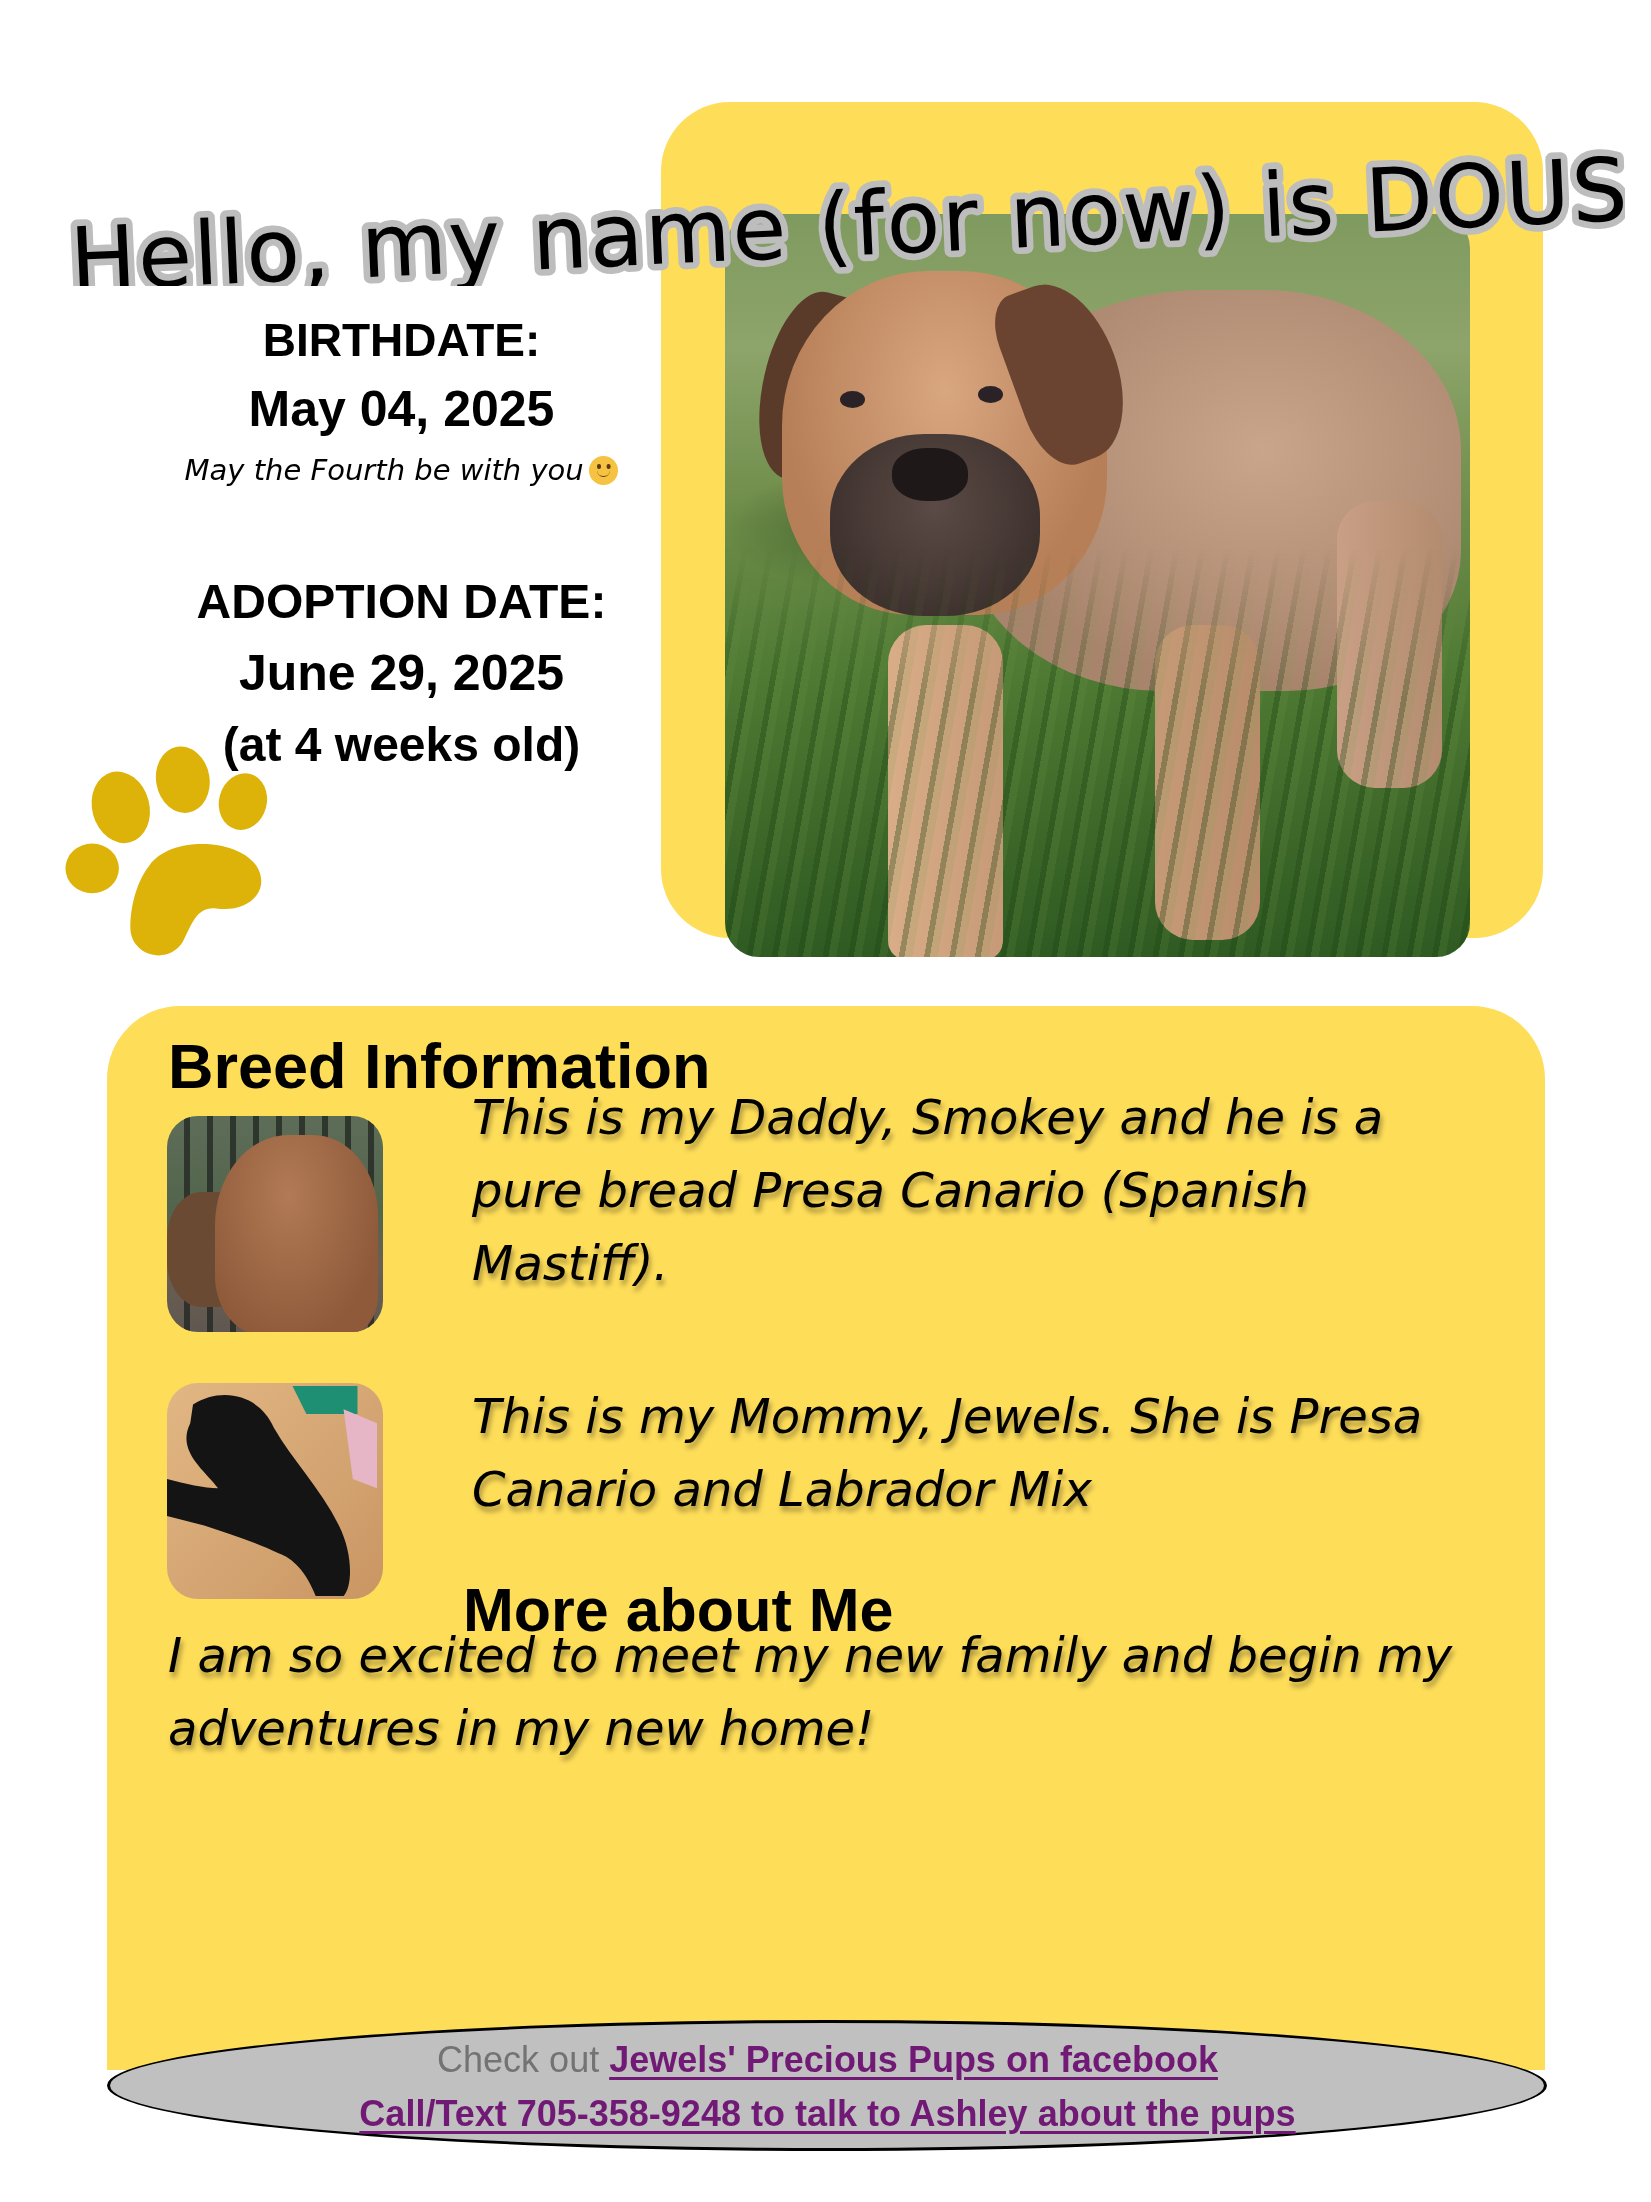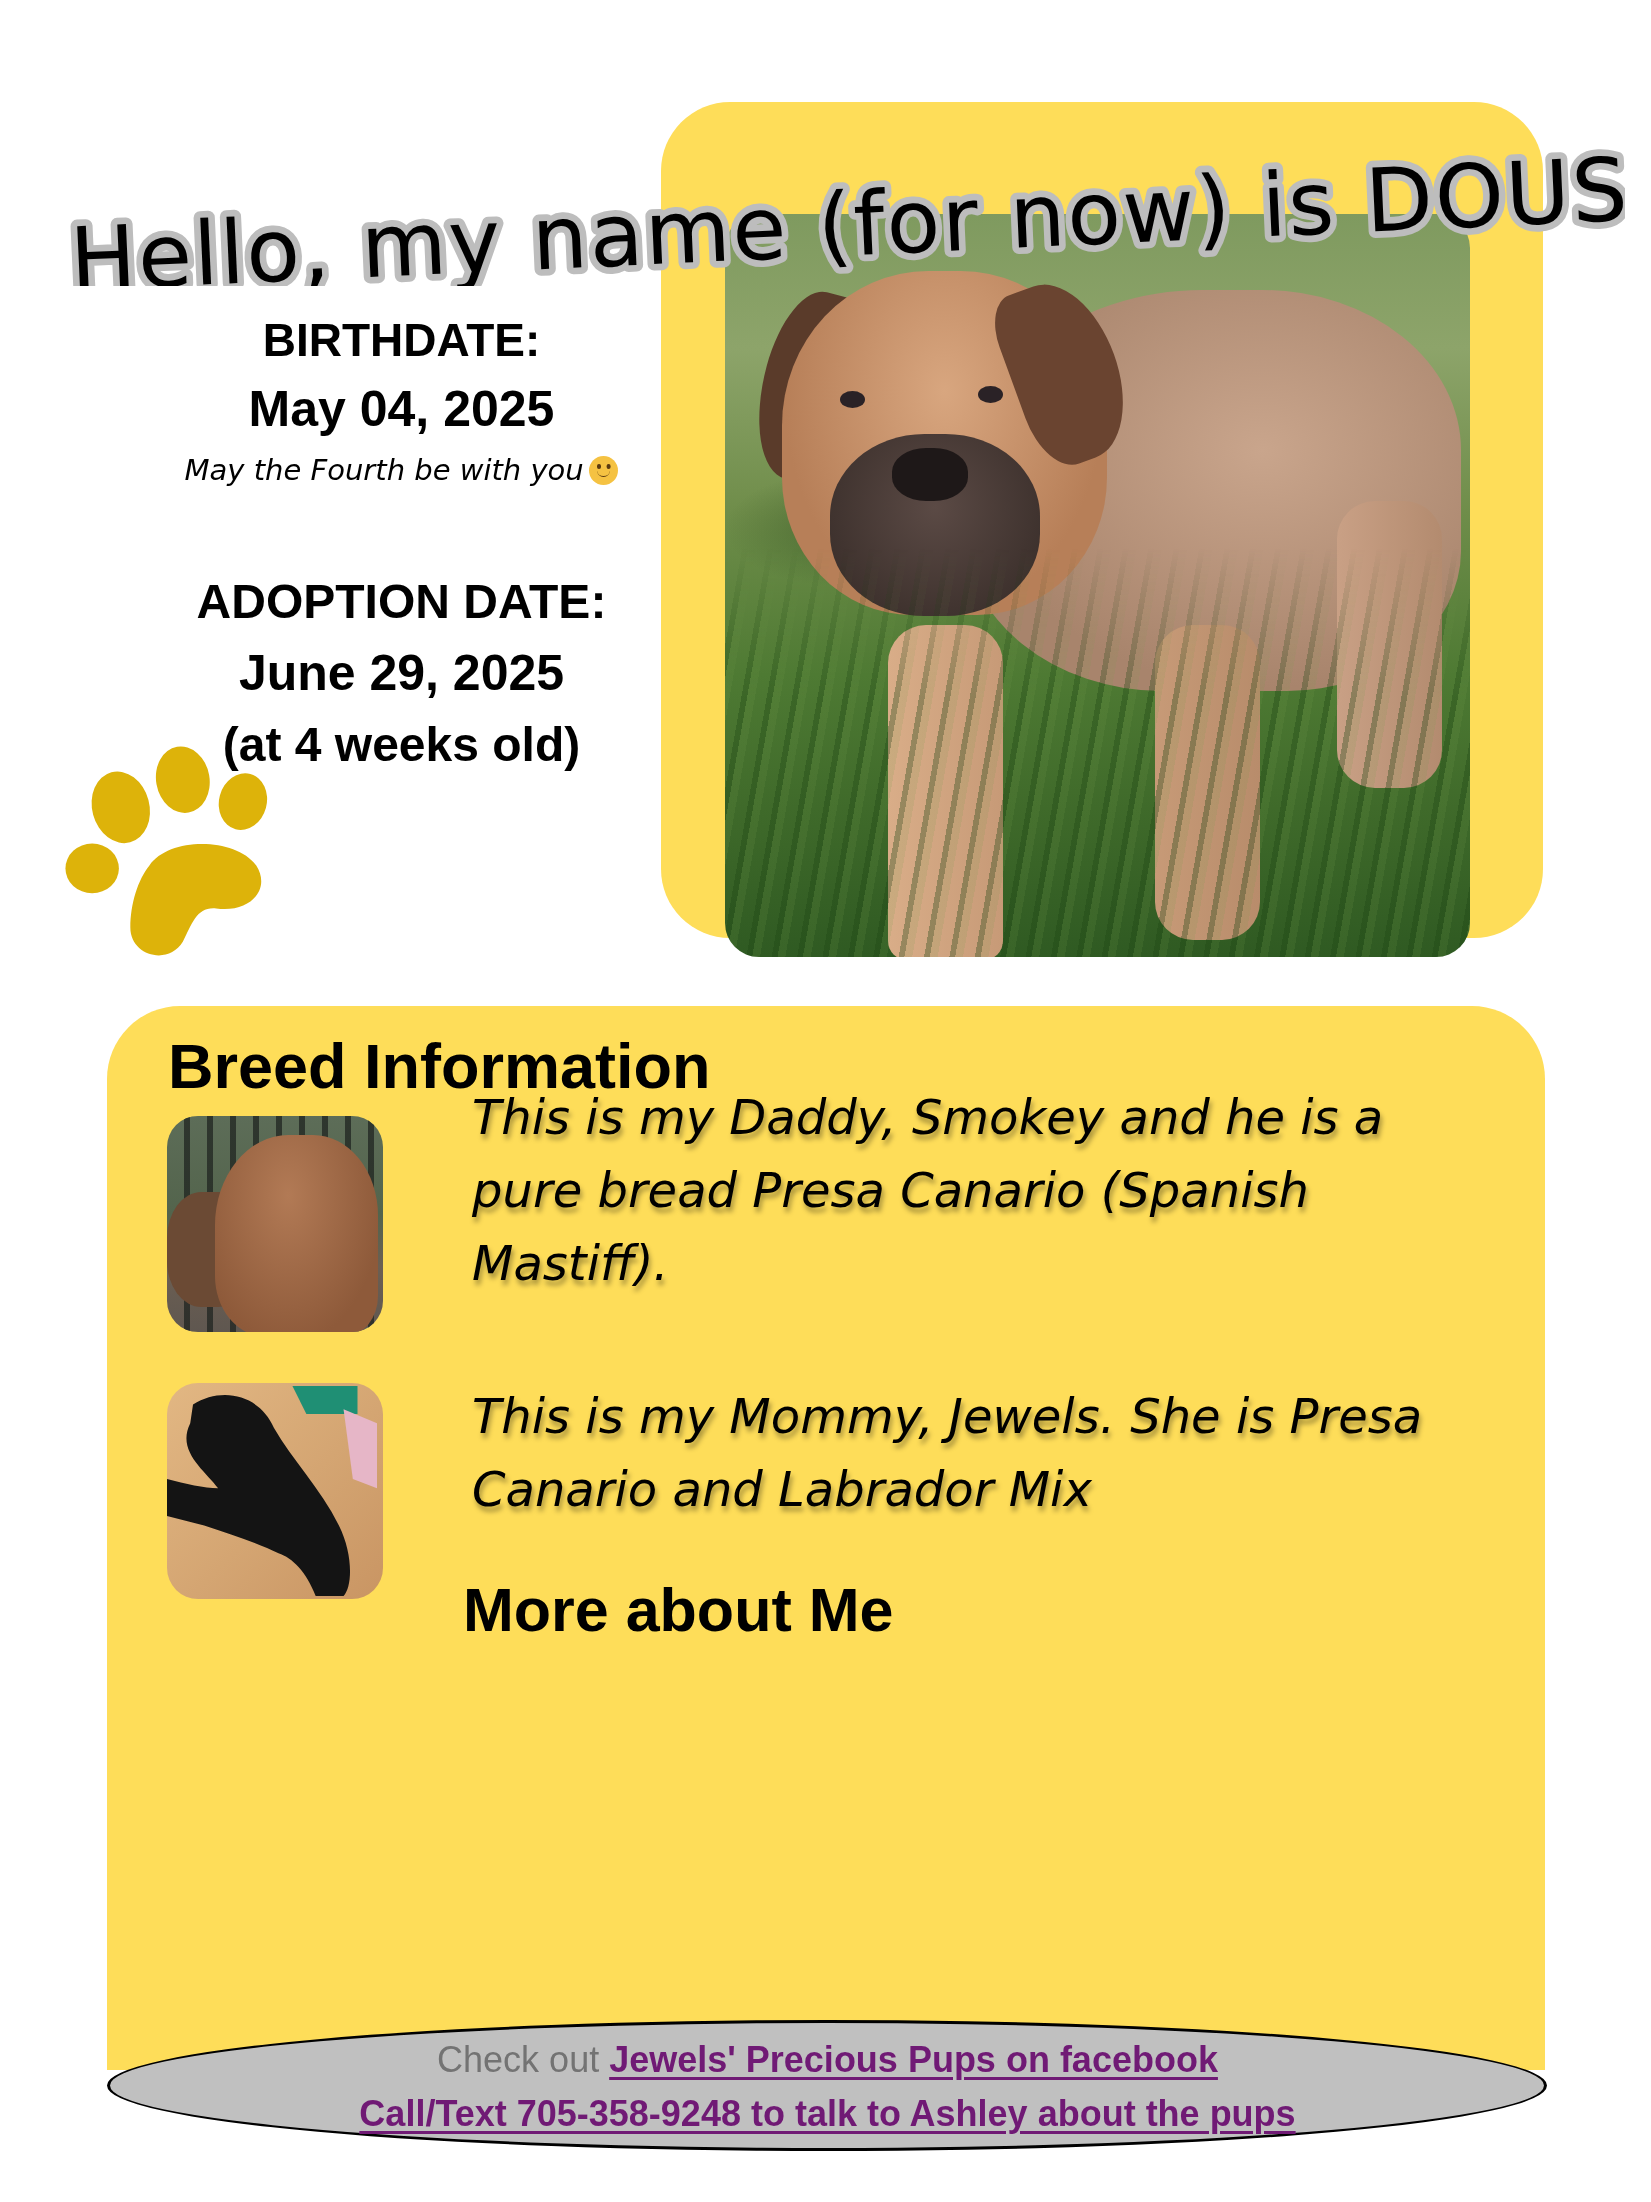--- a/index.html
+++ b/index.html
@@ -139,20 +139,21 @@
   <svg class="dog" viewBox="0 0 226 226">
     <path d="M28 20 C 60 0, 100 10, 115 45 C 135 80, 165 110, 185 150 C 200 180, 200 215, 190 226 L 160 226 C 150 200, 135 185, 120 180 C 100 170, 70 160, 40 150 L 0 140 L 0 100 C 20 105, 40 110, 55 110 C 40 90, 10 70, 25 40 Z" fill="#141414"></path>
     <path d="M135 0 L 205 0 L 205 30 L 150 30 Z" fill="#1f8f74"></path>
     <path d="M190 25 L 226 40 L 226 110 L 200 100 Z" fill="#e6b6c7"></path>
   </svg>
 </div>
 <div id="mother-text" class="parent-text">This is my Mommy, Jewels.  She is Presa Canario and Labrador Mix</div>
 
 <div id="more-title" class="abs">More about Me</div>
 <div id="about-text">
+  <p>I am so excited to meet my new family and begin my adventures in my new home!</p>
 </div>
 
 <div id="footer-pill" class="abs"></div>
 <div id="footer-line-1" class="footer-line">
   <span class="plain">Check out </span><span class="footer-link">Jewels' Precious Pups on facebook</span>
 </div>
 <div id="footer-line-2" class="footer-line">
   <span class="footer-link">Call/Text 705-358-9248 to talk to Ashley about the pups</span>
 </div>
 

